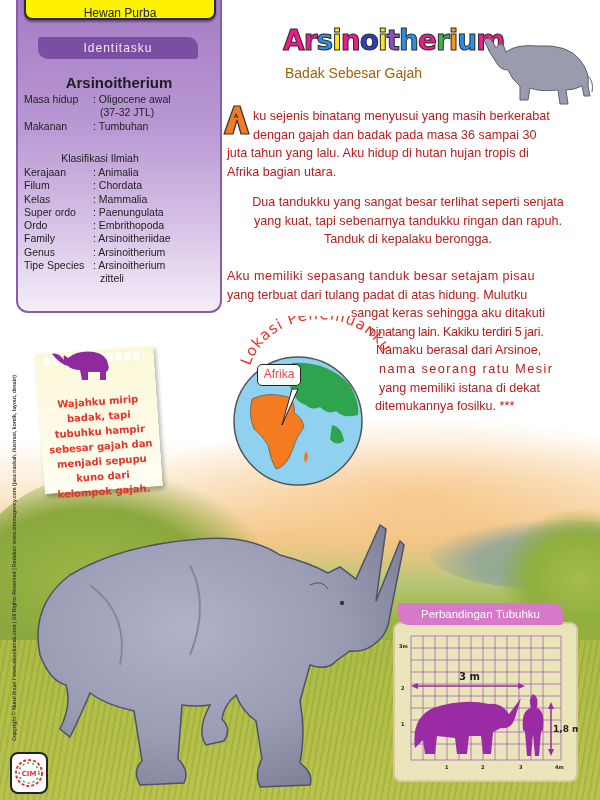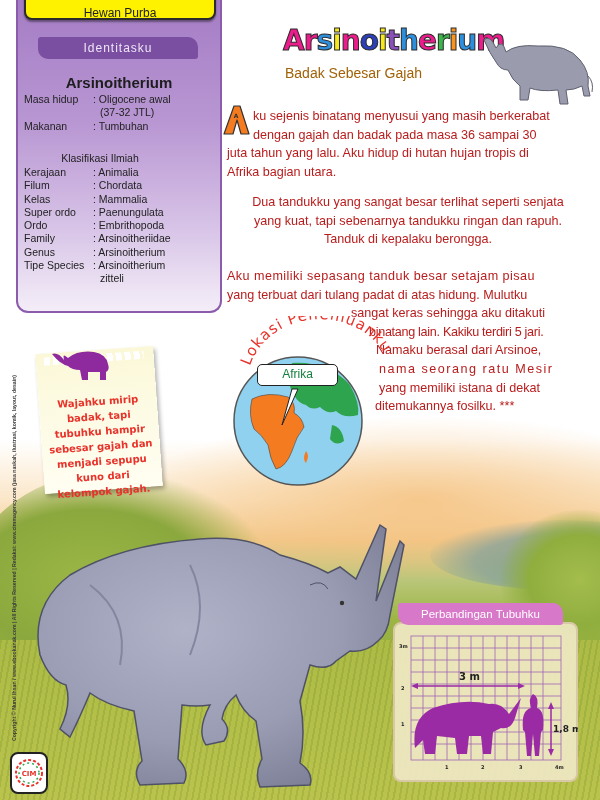--- a/index.html
+++ b/index.html
@@ -123,23 +123,23 @@
   .p3 .l9 { padding-left: 148px; }
 
   
   .globe {
     position: absolute; left: 232px; top: 355px; width: 132px; height: 132px;
   }
   .lokasi-label {
     position: absolute; left: 240px; top: 316px; width: 180px; height: 100px;
   }
   .afrika-bubble {
-    position: absolute; left: 257px; top: 364px; width: 81px; height: 22px;
+    position: absolute; left: 257px; top: 364px; width: 44px; height: 22px;
     background: #fff; border: 1.5px solid #222; border-radius: 5px;
-    font-size: 12px; text-align: center; line-height: 19px; color: #15803d;
+    font-size: 12px; text-align: center; line-height: 19px; color: #ef4444;
   }
 
   
   .sticky-note {
     position: absolute; left: 40px; top: 350px; width: 118px; height: 140px;
     background: linear-gradient(to bottom, #fbf8d8, #fffef2);
     transform: rotate(-4deg);
     box-shadow: 2px 3px 4px rgba(0,0,0,0.3);
   }
   .note-holes {

